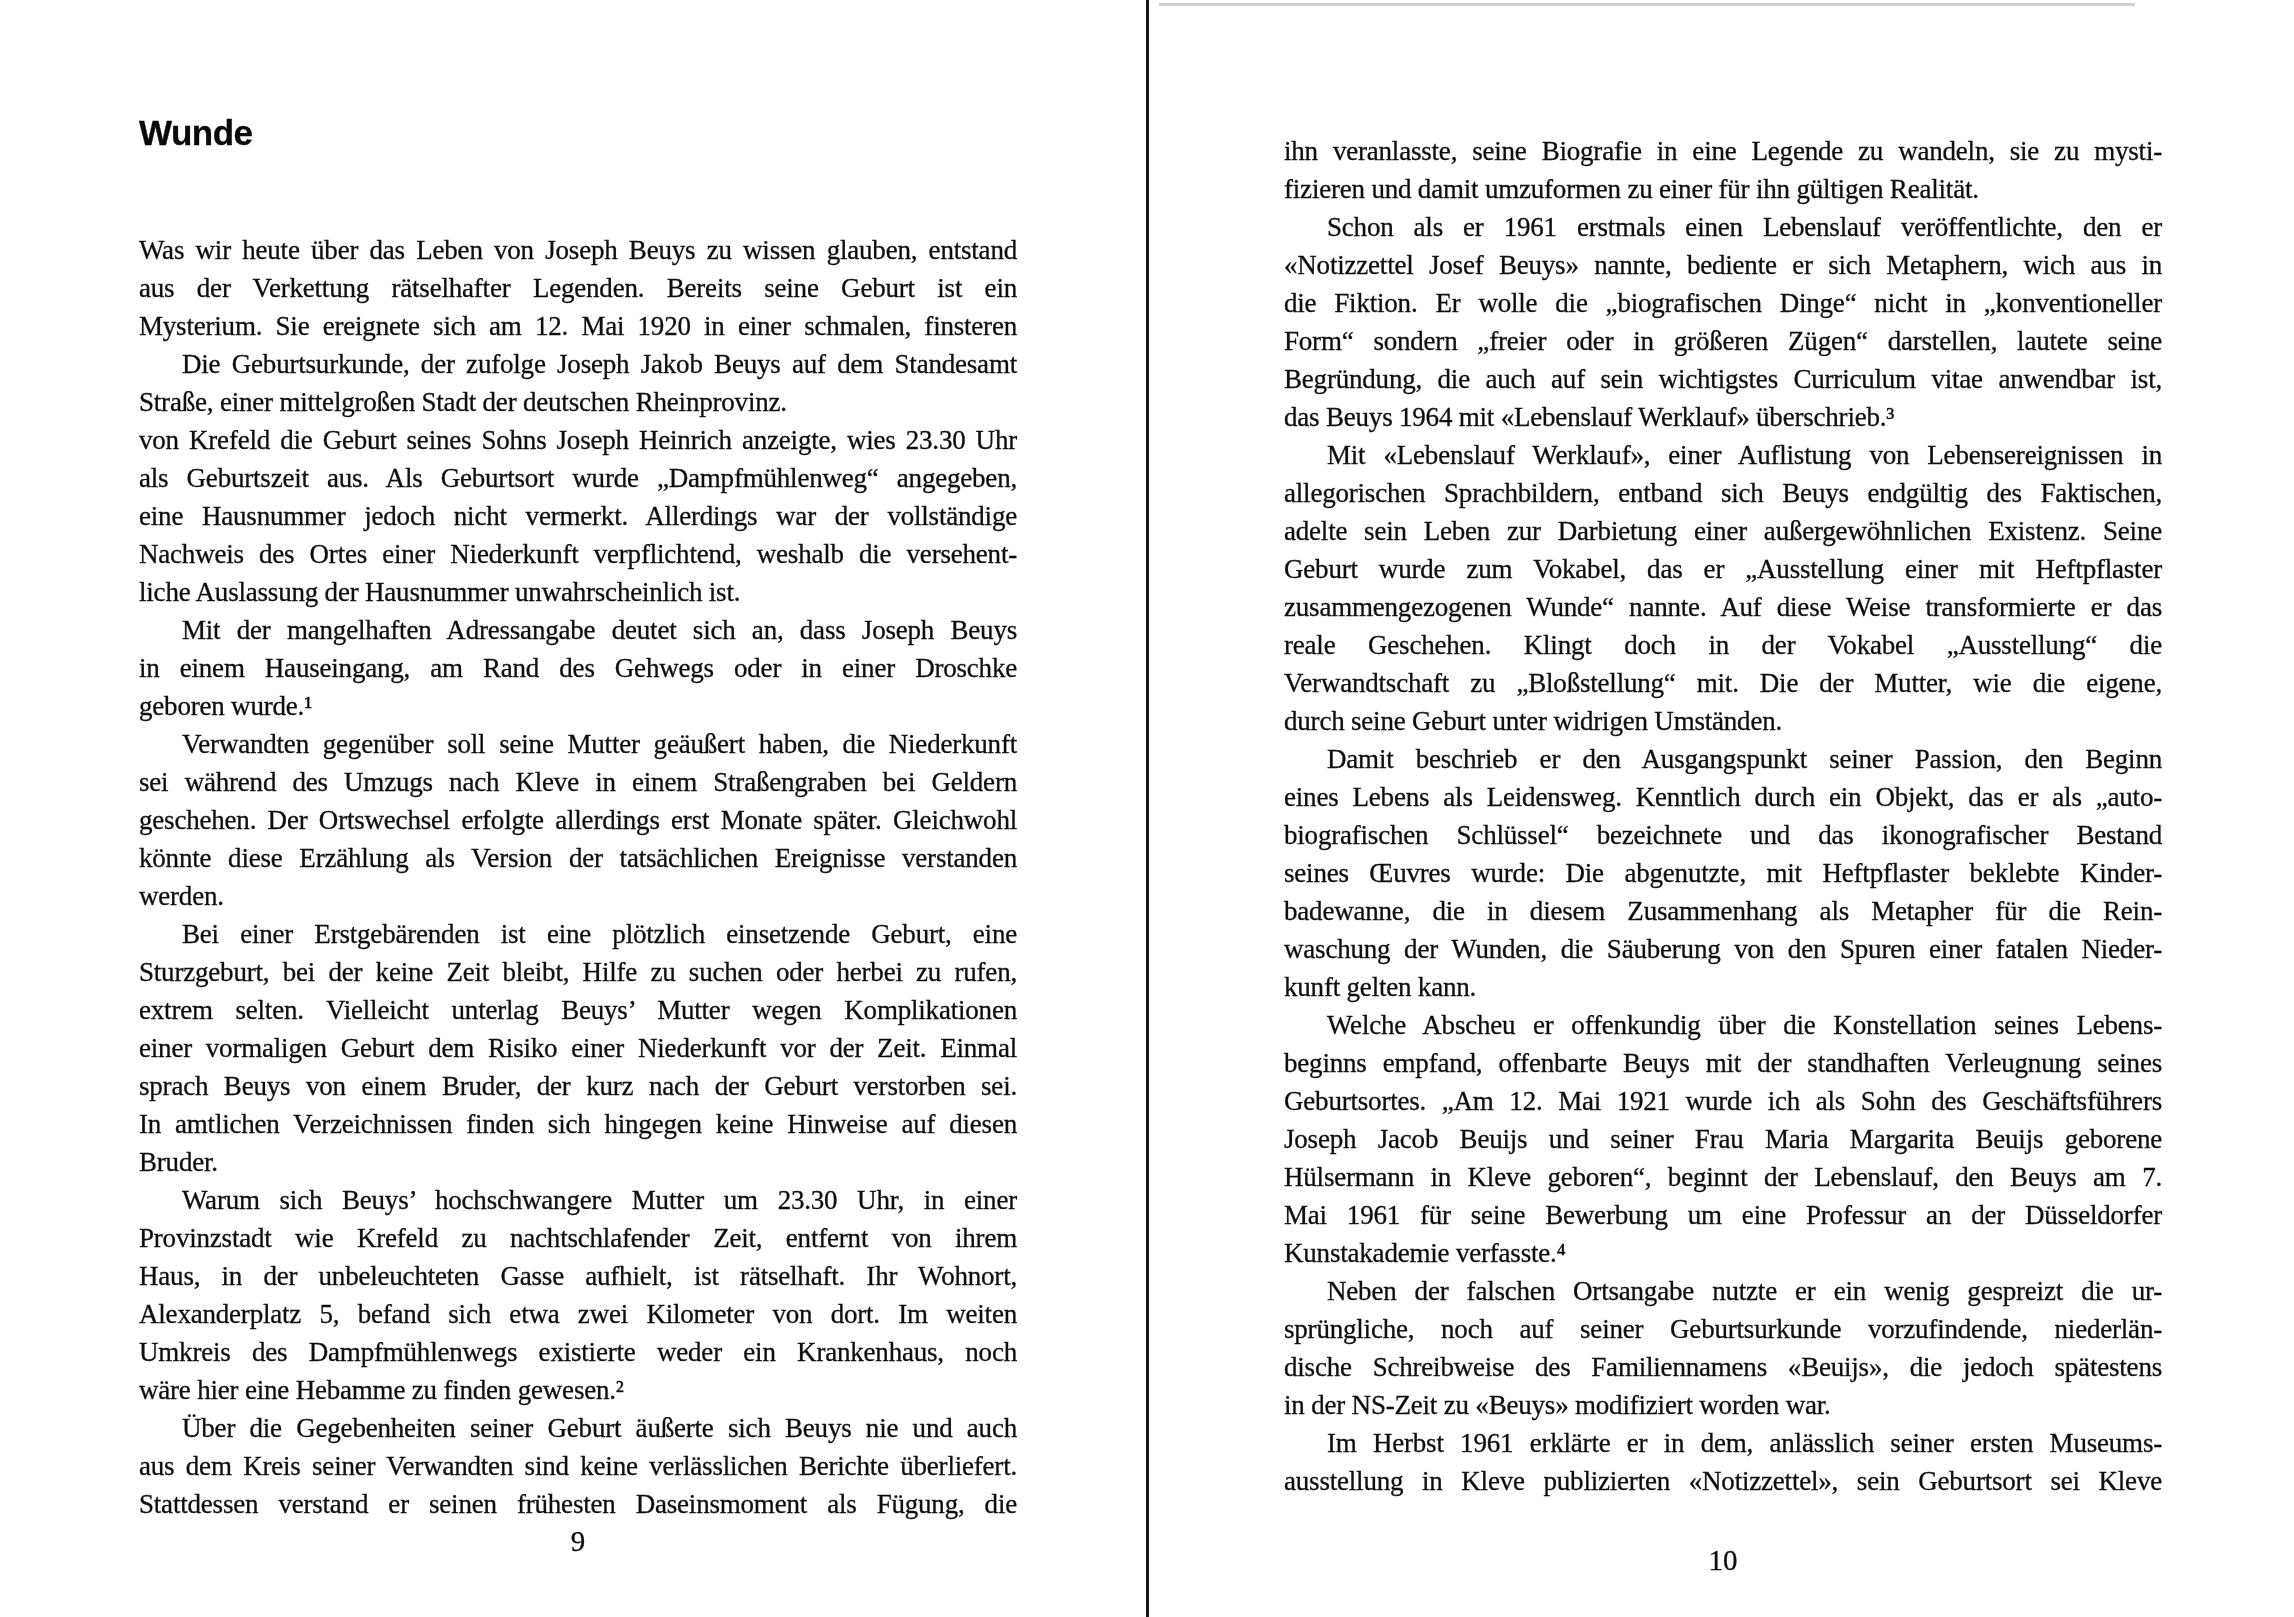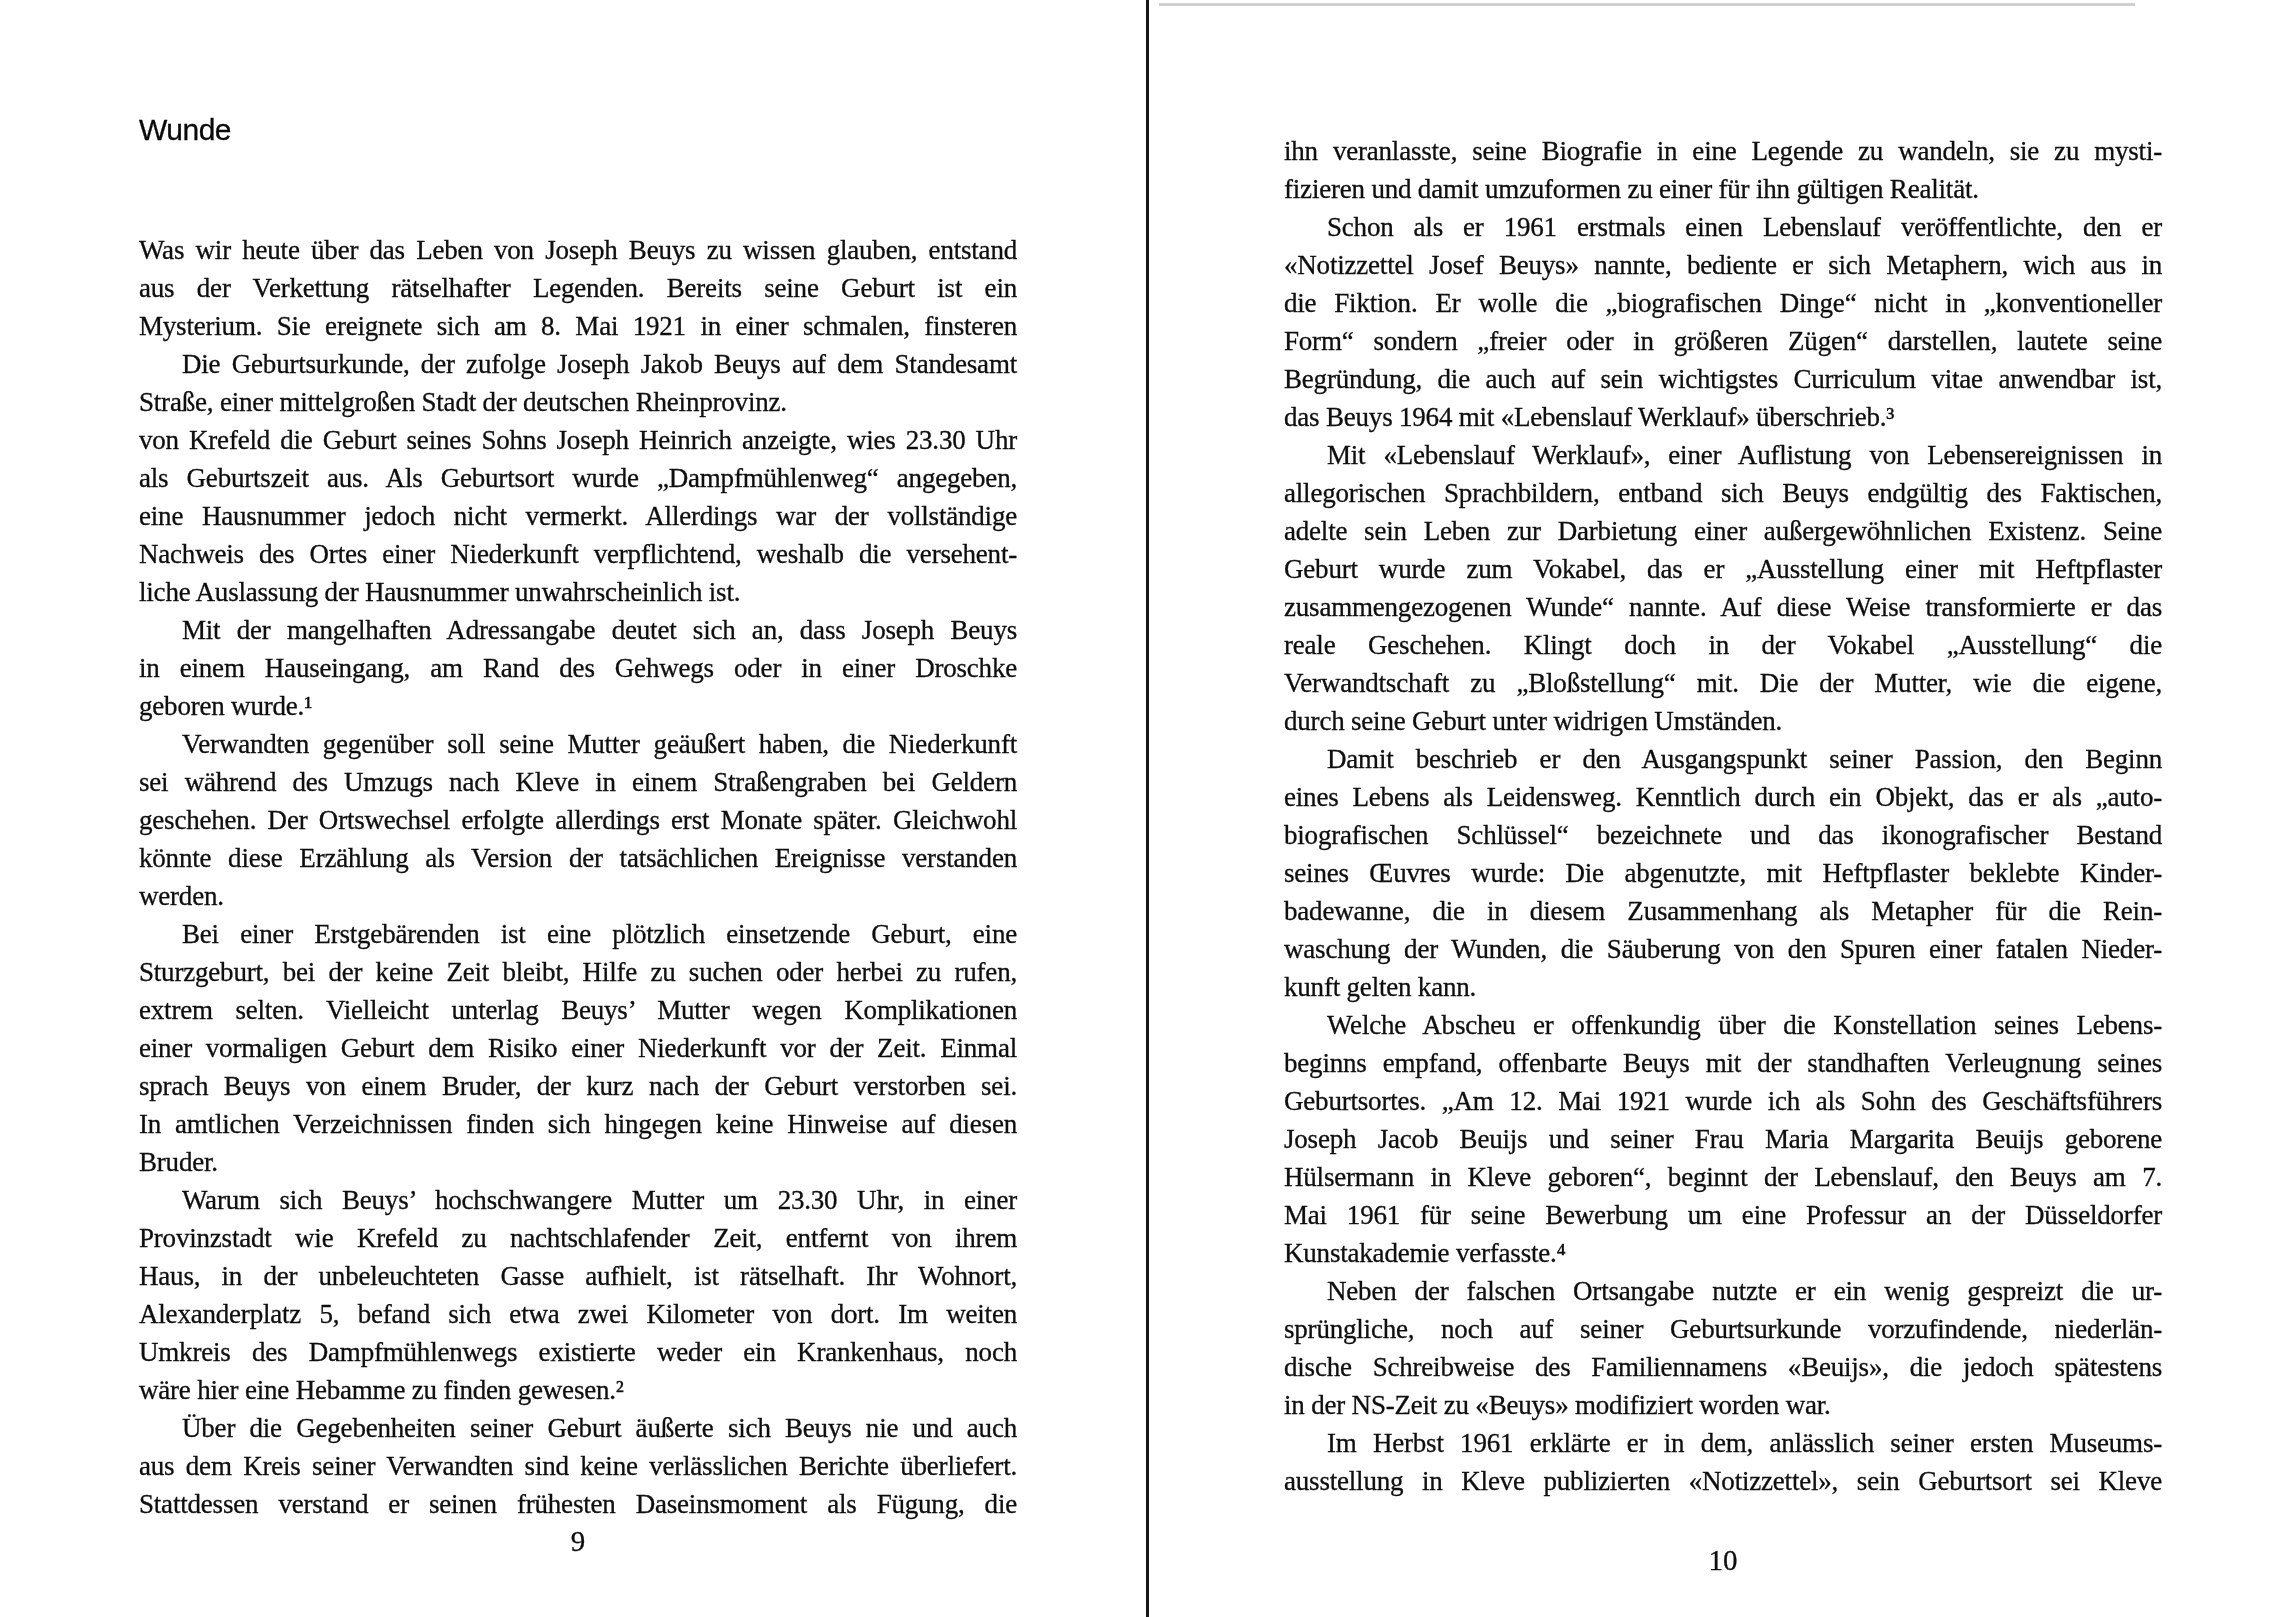--- a/index.html
+++ b/index.html
@@ -26,22 +26,22 @@
     background: #161616;
   }
   .top-rule {
     position: absolute; left: 9.6px; right: 0; top: 2.9px; height: 2.9px;
     background: #cfcfcf;
   }
 
   h1.heading {
     position: absolute; left: 139px; top: 115px; margin: 0;
     font-family: "Liberation Sans", sans-serif;
-    font-weight: normal;
-    font-size: 30px;
+    font-weight: bold;
+    font-size: 35px;
     line-height: 1;
     letter-spacing: -0.5px;
     color: #0a0a0a;
   }
 
   .bodytext {
     position: absolute;
     width: 878px;
     font-size: 27px;
     line-height: 38px;
@@ -74,21 +74,21 @@
 
 <div class="spread">
 
   <div class="edge-left"></div>
 
   <div class="page left">
     <h1 class="heading">Wunde</h1>
     <div class="bodytext">
         <div class="line">Was wir heute über das Leben von Joseph Beuys zu wissen glauben, entstand</div>
         <div class="line">aus der Verkettung rätselhafter Legenden. Bereits seine Geburt ist ein</div>
-        <div class="line">Mysterium. Sie ereignete sich am 8. Mai 1921 in einer schmalen, finsteren</div>
+        <div class="line">Mysterium. Sie ereignete sich am 12. Mai 1920 in einer schmalen, finsteren</div>
         <div class="line indent">Die Geburtsurkunde, der zufolge Joseph Jakob Beuys auf dem Standesamt</div>
         <div class="line final">Straße, einer mittelgroßen Stadt der deutschen Rheinprovinz.</div>
         <div class="line">von Krefeld die Geburt seines Sohns Joseph Heinrich anzeigte, wies 23.30 Uhr</div>
         <div class="line">als Geburtszeit aus. Als Geburtsort wurde „Dampfmühlenweg“ angegeben,</div>
         <div class="line">eine Hausnummer jedoch nicht vermerkt. Allerdings war der vollständige</div>
         <div class="line">Nachweis des Ortes einer Niederkunft verpflichtend, weshalb die versehent-</div>
         <div class="line final">liche Auslassung der Hausnummer unwahrscheinlich ist.</div>
         <div class="line indent">Mit der mangelhaften Adressangabe deutet sich an, dass Joseph Beuys</div>
         <div class="line">in einem Hauseingang, am Rand des Gehwegs oder in einer Droschke</div>
         <div class="line final">geboren wurde.¹</div>

